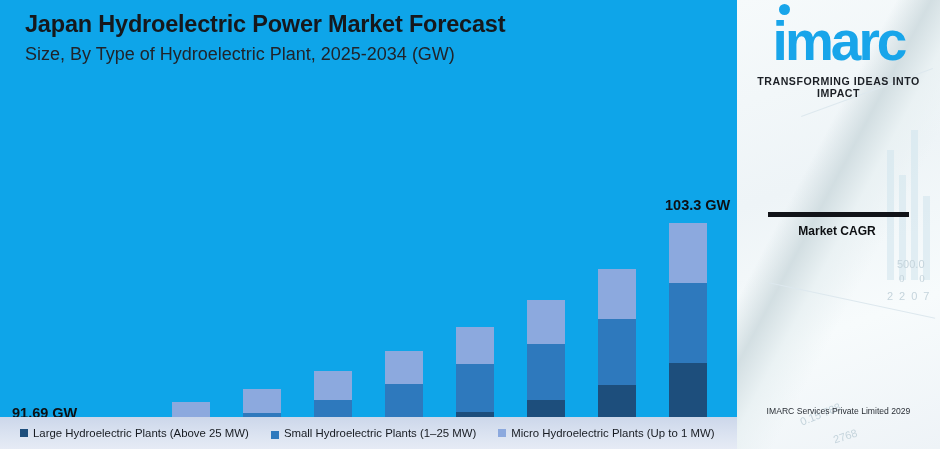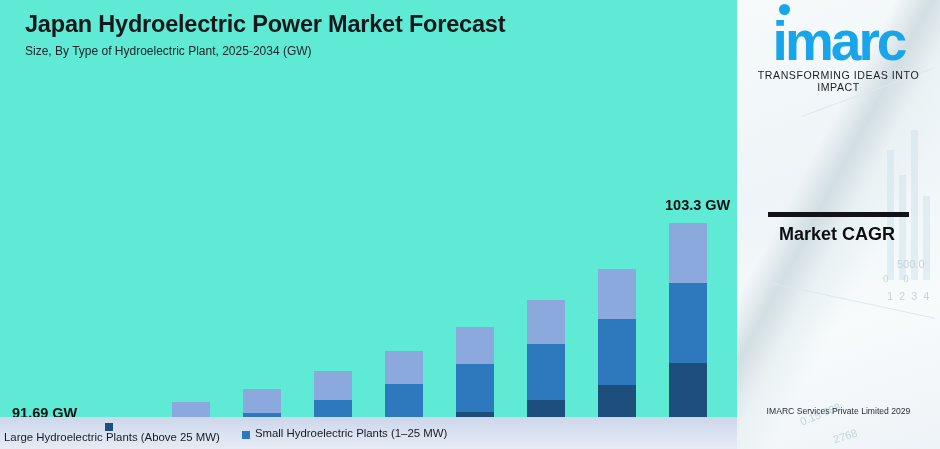--- a/index.html
+++ b/index.html
@@ -7,30 +7,30 @@
     width:940px;height:449px;
     font-family:"Liberation Sans",sans-serif;
     background:#dfe5f2;
     overflow:hidden;
   }
   #root{position:relative;width:940px;height:449px;}
 
   
   #chart-panel{
     position:absolute;left:0;top:0;width:737px;height:449px;
-    background:#5eead4;
+    background:#0ea5e9;
   }
   #page-title{
     position:absolute;left:25px;top:11px;
     font-size:23.5px;font-weight:bold;color:#16181c;
     letter-spacing:-0.2px;white-space:nowrap;
   }
   #page-subtitle{
     position:absolute;left:25px;top:44px;
-    font-size:12px;color:#20242b;white-space:nowrap;
+    font-size:18px;color:#20242b;white-space:nowrap;
   }
 
   #plot{
     position:absolute;left:0px;top:95px;width:737px;height:292px;
   }
 
   .bar-group{
     position:absolute;bottom:0;width:38px;
     display:flex;flex-direction:column;justify-content:flex-end;
   }
@@ -46,21 +46,21 @@
   #value-first{left:12px;top:310px;text-align:center;}
   #value-last{left:665px;top:102px;}
 
   
   #legend{
     position:absolute;left:0;top:417px;width:737px;height:32px;
     background:linear-gradient(to bottom,#ccd7ea 0%,#dbe3f1 55%,#e6ebf5 100%);
     display:flex;align-items:center;
   }
   .legend-item{display:flex;align-items:center;white-space:nowrap;}
-  #legend-item-large{margin-left:4px;flex-direction:column;}
+  #legend-item-large{margin-left:20px;}
   #legend-item-small{margin-left:22px;align-items:flex-end;}
   #legend-item-micro{margin-left:22px;}
   .legend-swatch{width:8px;height:8px;margin-right:5px;flex:none;}
   .legend-text{font-size:11.4px;color:#171b21;}
 
   
   #right-panel{
     position:absolute;left:737px;top:0;width:203px;height:449px;
     background:#f2f6f9;
     overflow:hidden;
@@ -82,34 +82,34 @@
   #logo-mark{
     position:relative;display:inline-block;
     font-size:55px;font-weight:bold;color:#18a5ea;
     letter-spacing:-3px;line-height:1;
   }
   #logo-dot{
     position:absolute;left:6px;top:-10px;width:11px;height:11px;
     border-radius:50%;background:#18a5ea;
   }
   #logo-tagline{
-    margin-top:0;font-size:10.6px;font-weight:normal;color:#1b1f25;
+    margin-top:6px;font-size:10.6px;font-weight:bold;color:#1b1f25;
     letter-spacing:0.55px;
   }
 
   #cagr-value{
     position:absolute;left:0;top:174px;width:203px;text-align:center;
     font-size:29px;font-weight:bold;color:#0d0f12;letter-spacing:-0.5px;
   }
   #cagr-rule{
     position:absolute;left:31px;top:212px;width:141px;height:5px;background:#111318;
   }
   #cagr-label{
     position:absolute;left:0;top:224px;width:200px;text-align:center;
-    font-size:18px;font-weight:bold;color:#0d0f12;
+    font-size:12px;font-weight:bold;color:#0d0f12;
   }
   #cagr-period{
     position:absolute;left:0;top:247px;width:203px;text-align:center;
     font-size:13.6px;font-weight:bold;color:#0d0f12;
   }
 
   #copyright{
     position:absolute;left:0;top:405px;width:203px;text-align:center;
     font-size:8.6px;color:#2a2f36;line-height:1.45;
   }
@@ -183,35 +183,39 @@
     </div>
 
     <div id="legend">
       <div class="legend-item" id="legend-item-large">
         <span class="legend-swatch" style="background: rgb(29, 78, 124);"></span>
         <span class="legend-text">Large Hydroelectric Plants (Above 25 MW)</span>
       </div>
       <div class="legend-item" id="legend-item-small">
         <span class="legend-swatch" style="background: rgb(46, 121, 189);"></span>
         <span class="legend-text">Small Hydroelectric Plants (1–25 MW)</span>
+      </div>
+      <div class="legend-item" id="legend-item-micro">
+        <span class="legend-swatch" style="background: rgb(140, 169, 222);"></span>
+        <span class="legend-text">Micro Hydroelectric Plants (Up to 1 MW)</span>
       </div>
     </div>
   </div>
 
   <div id="right-panel">
     <div id="right-bg"></div>
 
     <div class="bgbar" style="left:150px;top:150px;width:7px;height:130px;"></div>
     <div class="bgbar" style="left:162px;top:175px;width:7px;height:105px;"></div>
     <div class="bgbar" style="left:174px;top:130px;width:7px;height:150px;"></div>
     <div class="bgbar" style="left:186px;top:196px;width:7px;height:84px;"></div>
     <div class="bgline" style="left:60px;top:92px;width:140px;height:1px;transform:rotate(-20deg);"></div>
     <div class="bgline" style="left:30px;top:300px;width:170px;height:1px;transform:rotate(12deg);"></div>
-    <div class="bgnum" style="left:150px;top:290px;letter-spacing:6px;">1234</div>
-    <div class="bgnum" style="left:146px;top:272px;letter-spacing:6px;font-family:Liberation Serif, serif;">0 0</div>
+    <div class="bgnum" style="left:150px;top:290px;letter-spacing:6px;">2207</div>
+    <div class="bgnum" style="left:162px;top:272px;letter-spacing:6px;font-family:Liberation Serif, serif;">0 0</div>
     <div class="bgnum" style="left:160px;top:258px;">500.0</div>
     <div class="bgnum" style="left:62px;top:408px;transform:rotate(-22deg);">0.15 788</div>
     <div class="bgnum" style="left:96px;top:430px;transform:rotate(-18deg);">2768</div>
 
     <div id="logo-wrap">
       <div id="logo-mark">
         <span id="logo-dot"></span>
         <span>imarc</span>
       </div>
       <div id="logo-tagline">TRANSFORMING IDEAS INTO IMPACT</div>

